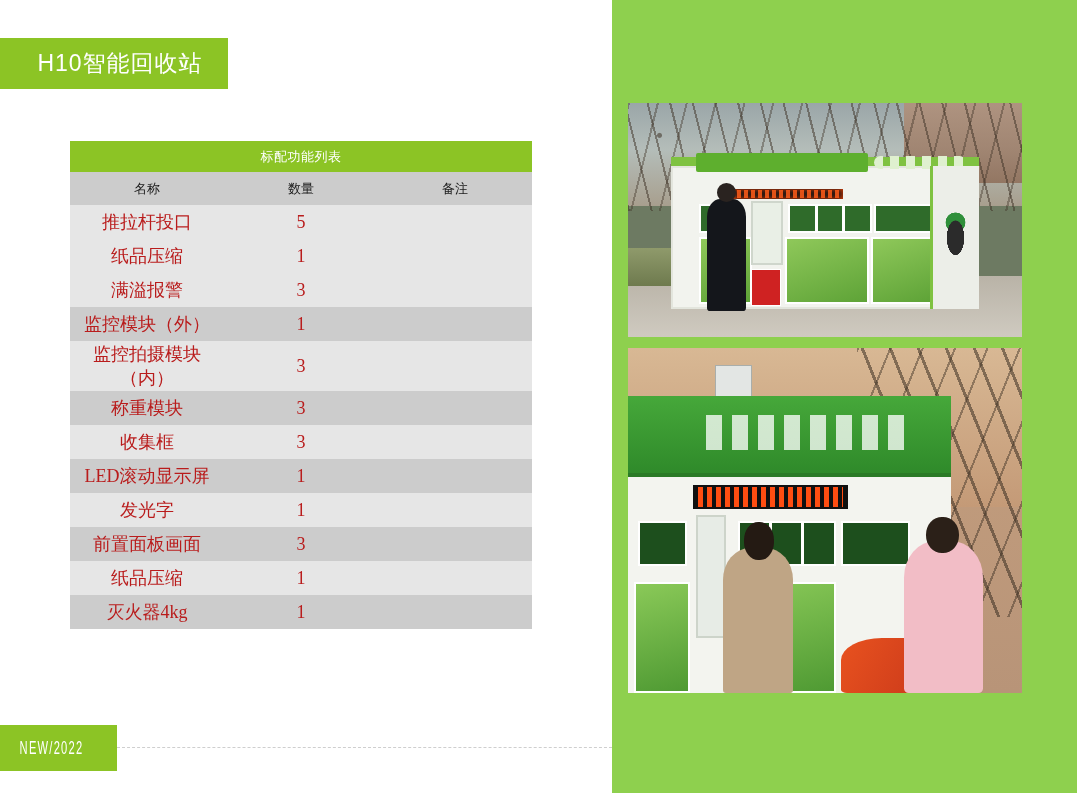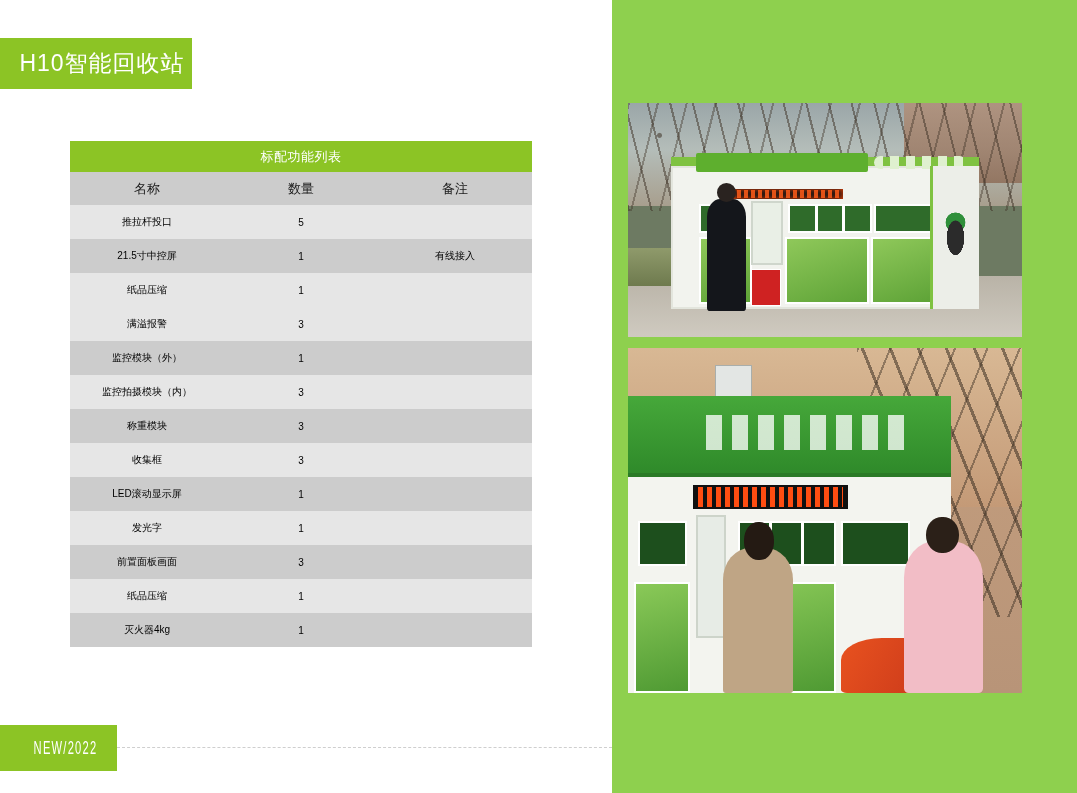--- a/index.html
+++ b/index.html
@@ -20,21 +20,21 @@
     position: absolute;
     left: 0; top: 0;
     width: 612px; height: 793px;
     background: #ffffff;
   }
 
   
   .title-banner {
     position: absolute;
     left: 0; top: 38px;
-    width: 192px; height: 51px;
+    width: 228px; height: 51px;
     background: #8cc425;
     display: flex;
     align-items: center;
     justify-content: center;
   }
   .title-banner .title-text {
     color: #ffffff;
     font-size: 23px;
     letter-spacing: 1px;
     line-height: 1;
@@ -61,42 +61,43 @@
   }
   .spec-table thead.col-head th {
     background: #cccccc;
     color: #1a1a1a;
     font-size: 13px;
     font-weight: normal;
     height: 31px;
     text-align: center;
   }
   .spec-table tbody td {
-    font-size: 10px;
-    color: #000000;
+    font-size: 18px;
+    color: #b91c1c;
     height: 32px;
     text-align: center;
     border: none;
+    font-family: Liberation Serif, serif;
   }
   .spec-table tbody tr.odd td { background: #e6e6e6; }
   .spec-table tbody tr.even td { background: #cccccc; }
 
   .col-name { width: 216px; }
   .col-qty  { width: 146px; }
   .col-note { width: 146px; }
 
   
   .new-tag {
     position: absolute;
     left: 0; top: 725px;
     width: 117px; height: 46px;
     background: #8cc425;
     display: flex;
     align-items: center;
-    justify-content: flex-end;
+    justify-content: flex-start;
   }
   .new-tag .new-text {
     color: #ffffff;
     font-size: 18px;
     font-family: "Liberation Sans Narrow", "Liberation Sans", sans-serif;
     transform: scaleX(0.62);
     letter-spacing: 2px;
     white-space: nowrap;
   }
   .dashed-rule {
@@ -323,25 +324,20 @@
         <th class="col-name">名称</th>
         <th class="col-qty">数量</th>
         <th class="col-note">备注</th>
       </tr>
     </thead>
     <tbody>
       <tr class="odd">
         <td>推拉杆投口</td>
         <td>5</td>
         <td></td>
-      </tr>
-      <tr class="even">
-        <td>21.5寸中控屏</td>
-        <td>1</td>
-        <td>有线接入</td>
       </tr>
       <tr class="odd">
         <td>纸品压缩</td>
         <td>1</td>
         <td></td>
       </tr>
       <tr class="odd">
         <td>满溢报警</td>
         <td>3</td>
         <td></td>

